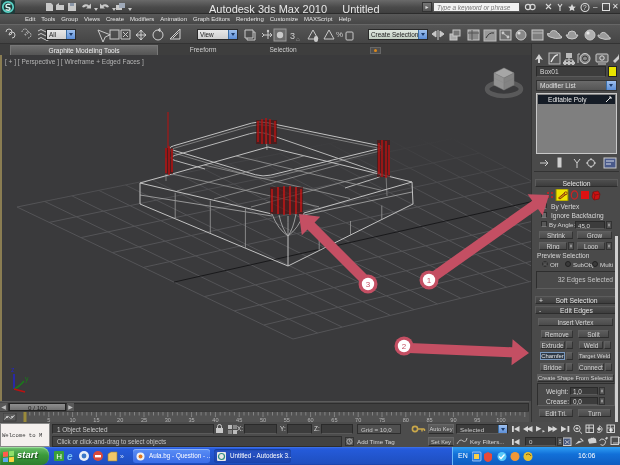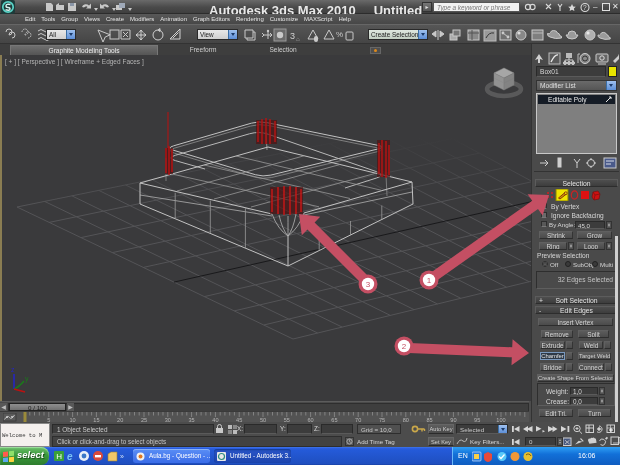--- a/index.html
+++ b/index.html
@@ -46,21 +46,21 @@
         <rect x="24" y="1" width="4" height="3" fill="#8a96a8"></rect>
    <path d="M36 5 a4 3.5 0 0 1 7 -1.5 l2 -2 v5 h-5 l1.6 -1.4 a2.2 2.2 0 0 0 -3.6 0.5 z"></path>
    <path d="M63 5 a4 3.5 0 0 0 -7 -1.5 l-2 -2 v5 h5 l-1.6 -1.4 a2.2 2.2 0 0 1 3.6 0.5 z"></path>
    <rect x="70" y="3" width="6" height="5"></rect>
         <rect x="73" y="1" width="6" height="5" fill="#9fa9b8"></rect>
    <path d="M48 6 l4 0 -2 3 z"></path>
         <path d="M66 6 l4 0 -2 3 z"></path>
         <path d="M82 6 l4 0 -2 3 z"></path>
   </g>
  </svg>
- <div class="abs" style="left:209px;top:2.5px;font-size:13px;font-weight:bold;color:#e8e8e8;white-space:nowrap">Autodesk 3ds Max  2010&nbsp;&nbsp;&nbsp;&nbsp;&nbsp;Untitled</div>
+ <div class="abs" style="left:209px;top:2.5px;font-size:11px;font-weight:normal;color:#e8e8e8;white-space:nowrap">Autodesk 3ds Max  2010&nbsp;&nbsp;&nbsp;&nbsp;&nbsp;Untitled</div>
  <div class="abs" style="left:422px;top:2px;width:10px;height:10px;background:linear-gradient(#777,#555);border:1px solid #333;color:#ddd;font-size:6px;line-height:9px;text-align:center">▸</div>
  <div class="abs" style="left:433px;top:2px;width:87px;height:10px;background:#f2f2f2;border:1px solid #555;color:#777;font-style:italic;font-size:6.4px;line-height:9px;padding-left:3px">Type a keyword or phrase</div>
  <svg class="abs" style="left:524px;top:1.5px" width="70" height="11">
   <g stroke="#d8d8d8" stroke-width="1.1" fill="none">
    <circle cx="4" cy="5" r="2.6"></circle>
         <circle cx="8.5" cy="5" r="2.6"></circle>
    <path d="M22 2 l5 5 M22 7 l5 -5"></path>
    <path d="M34 2 l2 3 2 -3 M36 5 v4"></path>
   </g>
   <path d="M48 2 l1.2 2.4 2.6 0.3 -1.9 1.8 0.5 2.6 -2.4 -1.3 -2.4 1.3 0.5 -2.6 -1.9 -1.8 2.6 -0.3 z" fill="#d8d8d8"></path>
@@ -604,21 +604,21 @@
 <div class="abs tb">
  <div class="abs" style="left:0;top:0;width:49px;height:18px;background:linear-gradient(#6cbf6c,#3b9a3b 45%,#2e7d2e);border-radius:0 8px 8px 0;box-shadow:inset 0 1px 1px #9fdf9f">
   <svg class="abs" style="left:3px;top:3px" width="12" height="12">
         <g transform="skewY(-6)">
           <rect x="0" y="2" width="5" height="5" fill="#ff5b4d"></rect>
           <rect x="6" y="2" width="5" height="5" fill="#8ee06a"></rect>
           <rect x="0" y="8" width="5" height="5" fill="#5aa9f0"></rect>
           <rect x="6" y="8" width="5" height="5" fill="#ffd23e"></rect>
         </g>
       </svg>
-  <div class="abs" style="left:17px;top:2px;font-size:9.5px;font-weight:bold;font-style:italic;color:#fff;text-shadow:1px 1px 1px #1a4a1a">select</div>
+  <div class="abs" style="left:17px;top:2px;font-size:9.5px;font-weight:bold;font-style:italic;color:#fff;text-shadow:1px 1px 1px #1a4a1a">start</div>
  </div>
  <svg class="abs" style="left:54px;top:3px" width="70" height="12">
   <rect x="0" y="1" width="10" height="10" rx="1" fill="#3aa03a"></rect>
       <text x="2.2" y="9" font-size="8" fill="#fff">H</text>
   <text x="13" y="10" font-size="10" fill="#7ac4f5" font-style="italic" font-weight="bold">e</text>
   <circle cx="30" cy="6" r="5" fill="#e8f0f8"></circle>
       <circle cx="30" cy="6" r="2.4" fill="#3a78c8"></circle>
   <circle cx="44" cy="6" r="5" fill="#d84a3a"></circle>
       <rect x="41" y="5" width="6" height="2.4" fill="#fff"></rect>
   <path d="M54 4 l3 -2 6 0 0 9 -9 0 z" fill="#f0c86a" stroke="#a08030" stroke-width="0.6"></path>

